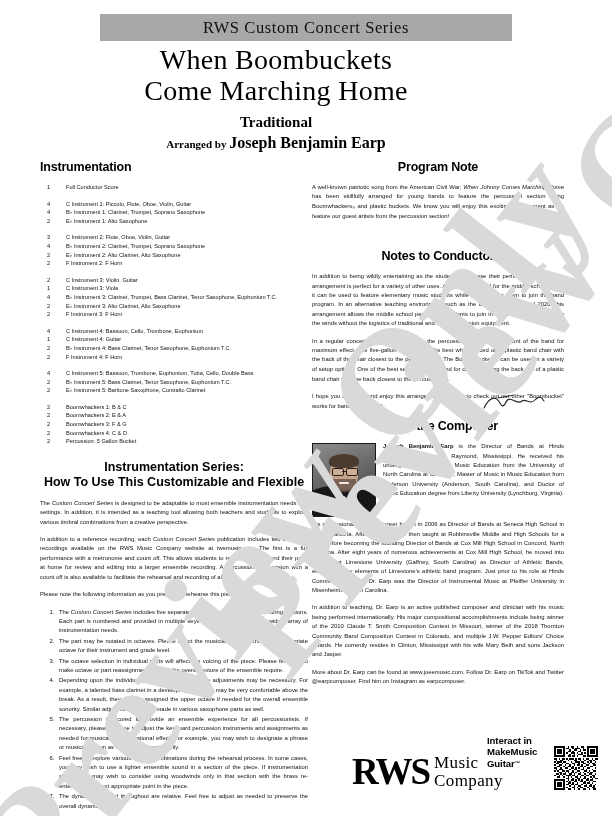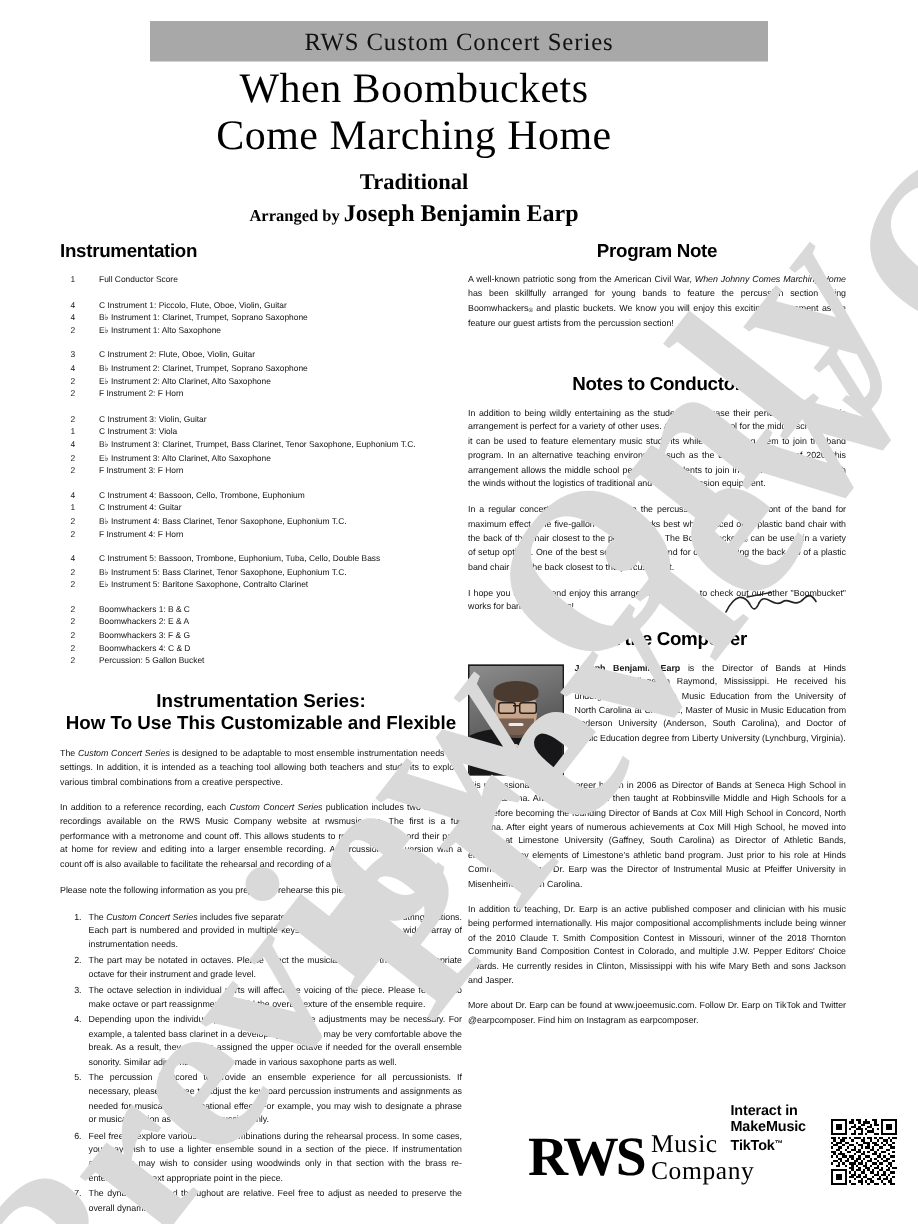--- a/index.html
+++ b/index.html
@@ -437,21 +437,21 @@
       <div class="rws-mark">RWS</div>
       <div class="rws-words">
         <div>Music</div>
         <div>Company</div>
       </div>
     </div>
 
     <div class="makemusic">
       <div>Interact in</div>
       <div>MakeMusic</div>
-      <div><span>TikTok</span><sup>™</sup></div>
+      <div><span>Guitar</span><sup>™</sup></div>
     </div>
 
     <svg class="qr" viewBox="0 0 29 29" shape-rendering="crispEdges">
       <rect width="29" height="29" fill="#fff"></rect>
       <g fill="#000">
         <path d="M0 0h7v7h-7z"></path>
           <path d="M1 1h5v5h-5z" fill="#fff"></path>
           <path d="M2 2h3v3h-3z"></path>
         <path d="M22 0h7v7h-7z"></path>
           <path d="M23 1h5v5h-5z" fill="#fff"></path>

